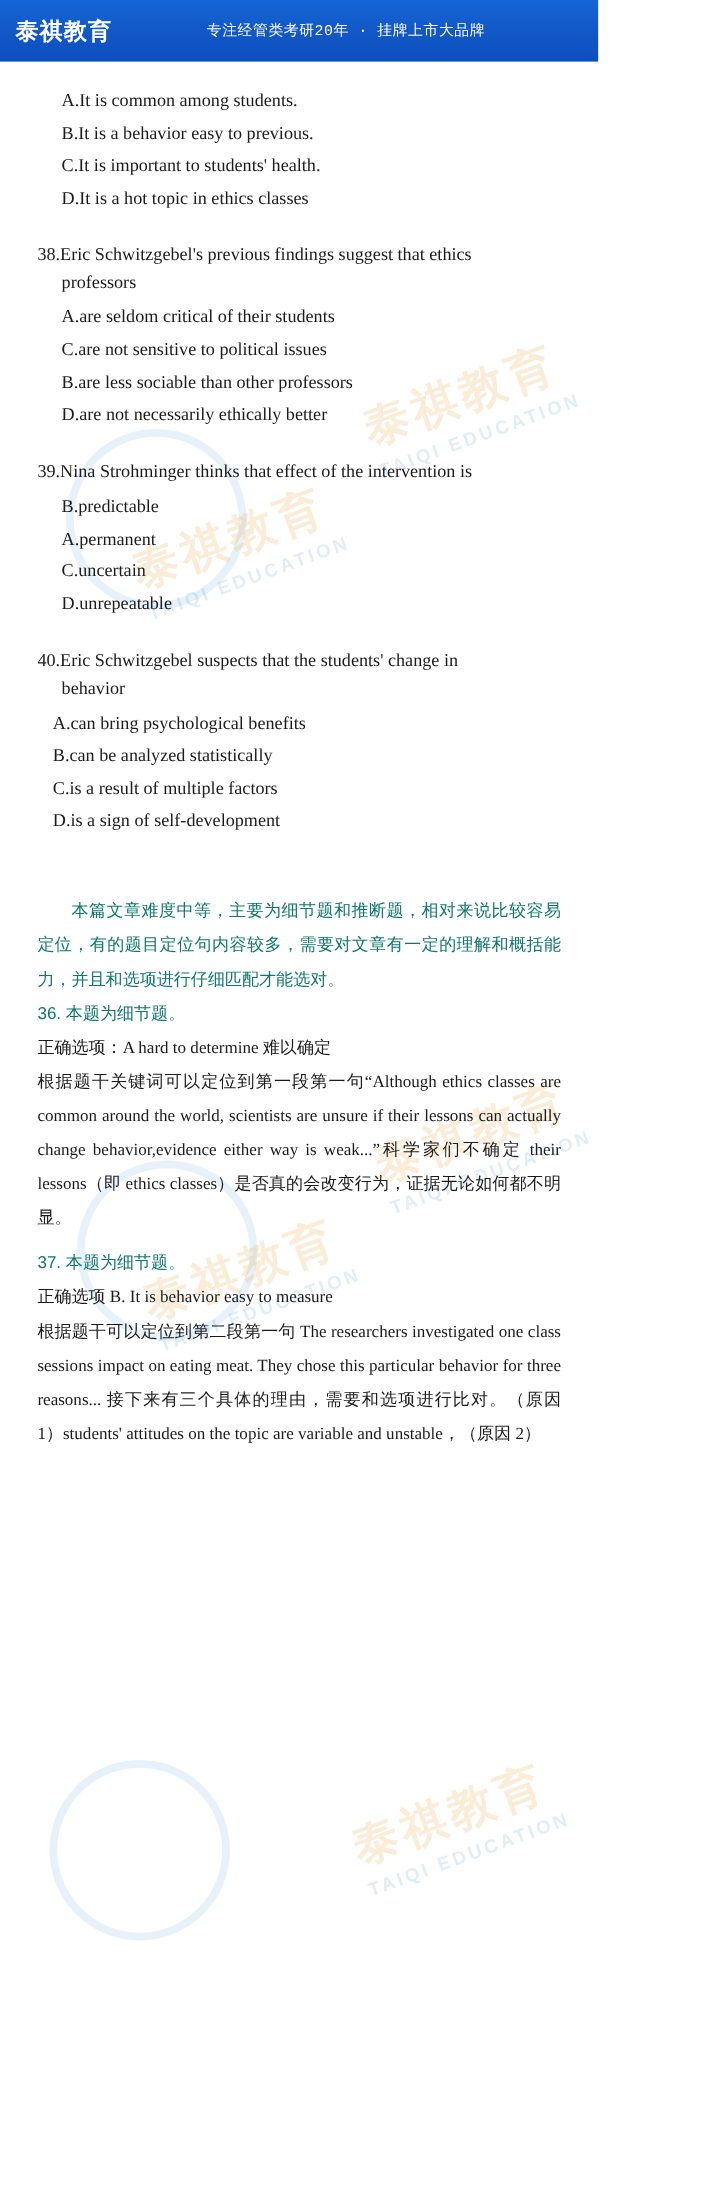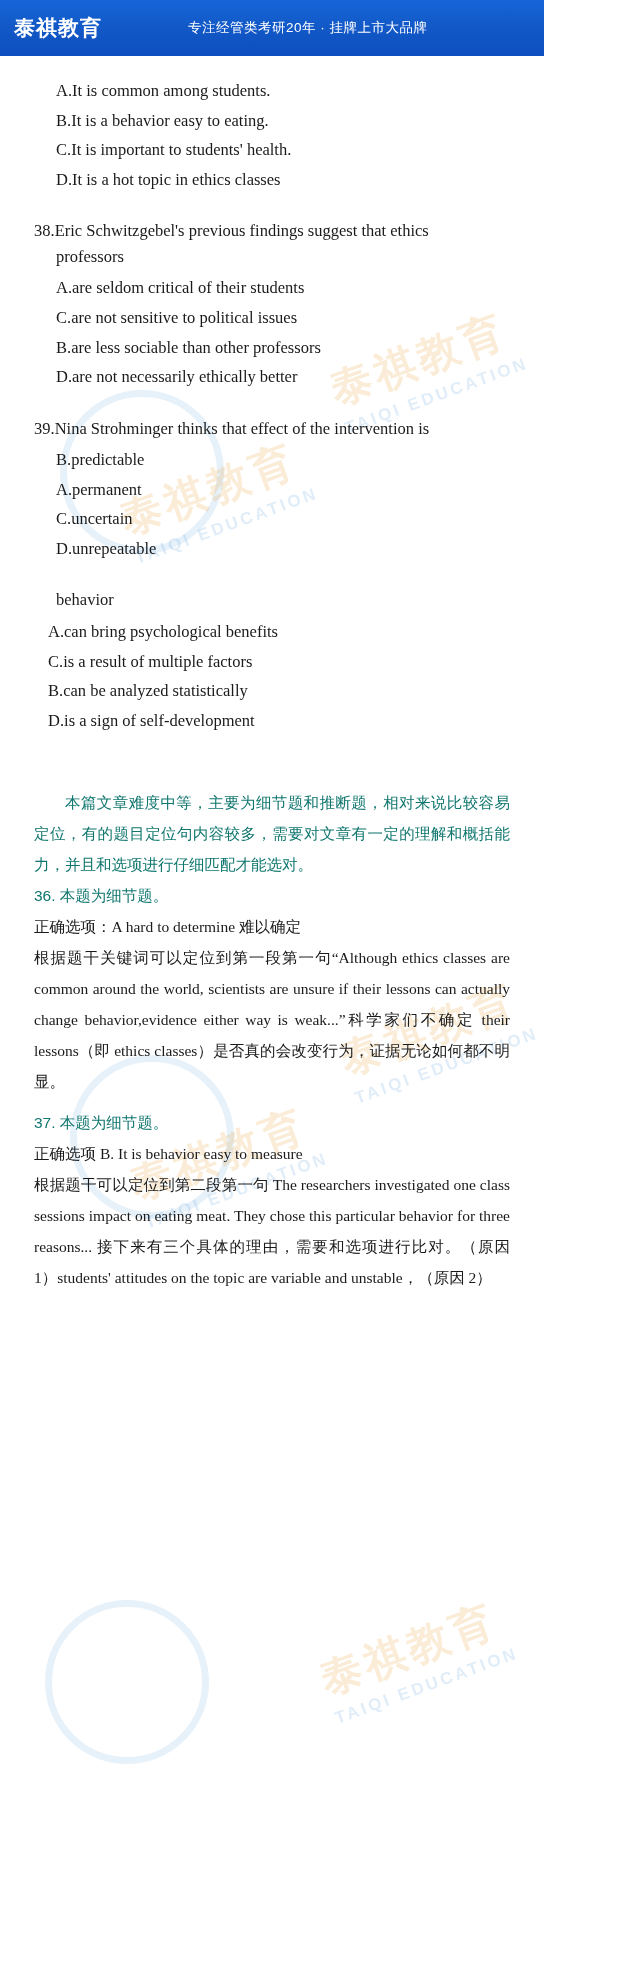--- a/index.html
+++ b/index.html
@@ -34,21 +34,21 @@
   .header-logo {
     font-family: "Liberation Sans", sans-serif;
     font-weight: bold;
     color: #ffffff;
     font-size: 21px;
     letter-spacing: 1px;
     margin-left: 14px;
     white-space: nowrap;
   }
   .header-slogan {
-    font-family: Liberation Sans, sans-serif;
+    font-family: Liberation Mono, monospace;
     color: #ffffff;
     font-size: 13.5px;
     letter-spacing: 0.5px;
     margin-left: 86px;
     white-space: nowrap;
   }
 
   
   .wm {
     position: absolute;
@@ -160,21 +160,21 @@
   <div class="wm-circle" style="left:45px; top:1600px; width:150px; height:150px;"></div>
   <div class="wm" style="left:320px; top:1620px;">
     <span class="wm-cn">泰祺教育</span>
     <span class="wm-en">TAIQI EDUCATION</span>
   </div>
 
   <div class="content">
 
     <div class="block">
       <div class="opt">A.It is common among students.</div>
-      <div class="opt">B.It is a behavior easy to eating.</div>
+      <div class="opt">B.It is a behavior easy to previous.</div>
       <div class="opt">C.It is important to students' health.</div>
       <div class="opt">D.It is a hot topic in ethics classes</div>
     </div>
 
     <div class="block">
       <div class="q-stem">
         <span>38.Eric Schwitzgebel's previous findings suggest that ethics</span>
         <span class="cont">professors</span>
       </div>
       <div class="opt">A.are seldom critical of their students</div>
@@ -188,25 +188,26 @@
         <span>39.Nina Strohminger thinks that effect of the intervention is</span>
       </div>
       <div class="opt">B.predictable</div>
       <div class="opt">A.permanent</div>
       <div class="opt">C.uncertain</div>
       <div class="opt">D.unrepeatable</div>
     </div>
 
     <div class="block gap-lg">
       <div class="q-stem">
+        <span>40.Eric Schwitzgebel suspects that the students' change in</span>
         <span class="cont">behavior</span>
       </div>
       <div class="opt tight">A.can bring psychological benefits</div>
+      <div class="opt tight">B.can be analyzed statistically</div>
       <div class="opt tight">C.is a result of multiple factors</div>
-      <div class="opt tight">B.can be analyzed statistically</div>
       <div class="opt tight">D.is a sign of self-development</div>
     </div>
 
     <div class="spacer-md"></div>
 
     <div>
       <div class="cn indent">本篇文章难度中等，主要为细节题和推断题，相对来说比较容易定位，有的题目定位句内容较多，需要对文章有一定的理解和概括能力，并且和选项进行仔细匹配才能选对。</div>
 
       <div>
         <div class="cn">36. 本题为细节题。</div>

